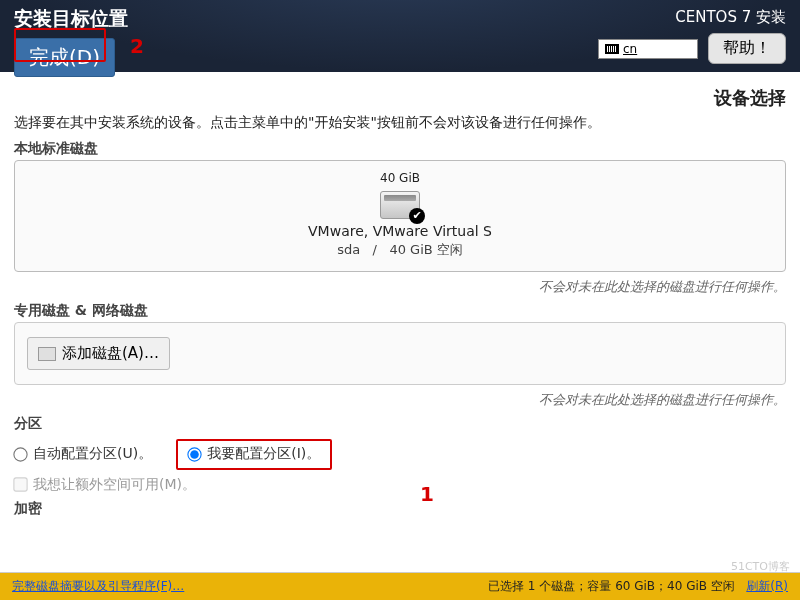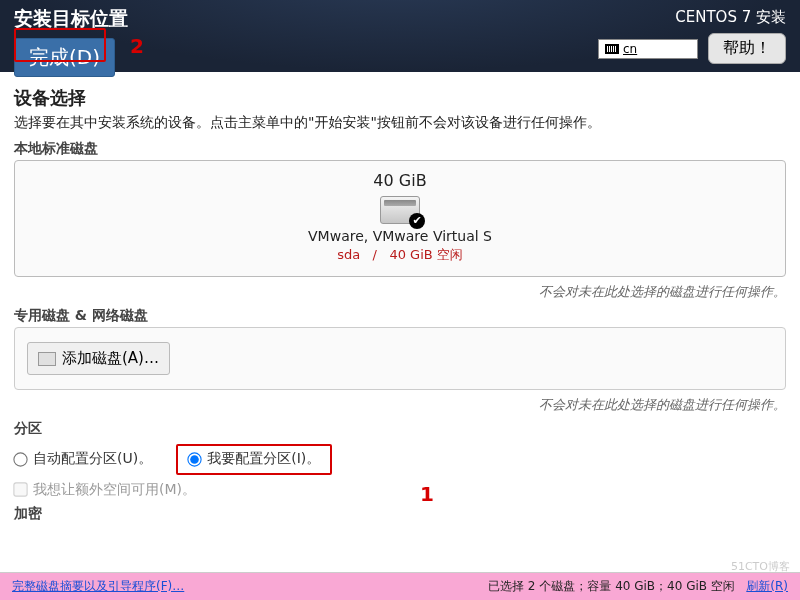--- a/index.html
+++ b/index.html
@@ -11,41 +11,41 @@
   .highlight-num1 { position: absolute; left: 420px; top: 482px; color: #d60000; font-size: 20px; font-weight: bold; }
   .highlight-num2 { position: absolute; left: 130px; top: 34px; color: #d60000; font-size: 20px; font-weight: bold; }
   .top-right { position: absolute; right: 14px; top: 0; text-align: right; }
   .installer-label { font-size: 15px; margin-top: 8px; margin-bottom: 6px; }
   .right-row { display: flex; gap: 10px; justify-content: flex-end; align-items: center; }
   .kb-badge { background: #fff; color: #000; border: 1px solid #888; padding: 2px 6px; font-family: monospace; font-size: 12px; display: inline-flex; align-items: center; gap: 4px; min-width: 100px; text-decoration: underline; }
   .kb-badge .kb-icon { display: inline-block; width: 14px; height: 10px; background: #000; position: relative; }
   .kb-badge .kb-icon::after { content: ""; position: absolute; inset: 2px; background: repeating-linear-gradient(90deg,#fff 0 1px,#000 1px 2px); }
   .help-btn { background: #e6e6e6; border: 1px solid #aaa; border-radius: 6px; padding: 4px 14px; font-size: 16px; cursor: pointer; }
   .content { padding: 8px 14px 0 14px; }
-  .sec-h { font-size: 18px; font-weight: bold; margin: 6px 0 4px; }
+  .sec-h { font-size: 18px; font-weight: bold; margin: 6px 0 4px; text-align: right; }
   .sec-sub { font-size: 14px; margin-bottom: 8px; }
   .sec-label { font-size: 14px; font-weight: bold; margin: 6px 0 2px; color: #444; }
   .disk-box { border: 1px solid #bbb; border-radius: 4px; padding: 10px 14px 12px; background: #fafafa; text-align: center; width: 100%; }
   .disk-inner { display: inline-block; text-align: center; width: 210px; }
-  .disk-size { font-size: 16px; margin-bottom: 6px; }
+  .disk-size { font-size: 12px; margin-bottom: 6px; }
   .disk-icon { width: 40px; height: 28px; background: linear-gradient(#f4f4f4,#c6c6c6); border: 1px solid #999; border-radius: 3px; margin: 0 auto 4px; position: relative; }
   .disk-icon::before { content: ""; position: absolute; left: 3px; right: 3px; top: 3px; height: 6px; background: linear-gradient(#888,#aaa); border-radius: 1px; }
   .disk-check { position: absolute; right: -6px; bottom: -6px; width: 16px; height: 16px; border-radius: 50%; background: #000; color: #fff; font-size: 11px; line-height: 16px; text-align: center; }
   .disk-name { font-size: 14px; font-weight: normal; margin-top: 4px; }
-  .disk-meta { font-size: 13px; color: #b91c1c; margin-top: 2px; }
+  .disk-meta { font-size: 13px; color: #404040; margin-top: 2px; }
   .note-right { text-align: right; font-style: italic; color: #666; font-size: 13px; margin: 6px 0 4px; }
   .add-disk-btn { border: 1px solid #bbb; border-radius: 3px; background: #f0f0f0; padding: 6px 10px; margin: 4px 0; display: inline-flex; align-items: center; gap: 6px; font-size: 15px; cursor: pointer; }
   .add-disk-btn .add-icn { width: 18px; height: 14px; border: 1px solid #999; background:#e0e0e0; display:inline-block; }
   .add-disk-wrap { border:1px solid #ccc; border-radius:4px; padding:10px 12px; background:#fafafa; }
   .opt-row { display: flex; align-items: center; gap: 24px; margin: 6px 0; }
   .radio, .chk { display: inline-flex; align-items: center; gap: 6px; font-size: 14px; color: #333; }
   .radio input, .chk input { transform: scale(1.1); }
   .chk.disabled { color: #9a9a9a; }
   .manual-highlight { border: 2px solid #d60000; border-radius: 2px; padding: 4px 10px; }
-  .footer { position: absolute; left: 0; right: 0; bottom: 0; height: 28px; background: #f9a8d4; border-top: 1px solid #ccc; display: flex; align-items: center; justify-content: space-between; padding: 0 12px; font-size: 12px; }
+  .footer { position: absolute; left: 0; right: 0; bottom: 0; height: 28px; background: #eab308; border-top: 1px solid #ccc; display: flex; align-items: center; justify-content: space-between; padding: 0 12px; font-size: 12px; }
   .footer a { color: #1a4fd6; text-decoration: underline; cursor: pointer; }
   .watermark { position:absolute; right:10px; bottom:26px; font-size:11px; color:#999; opacity:.5; }
 </style>
 </head>
 <body>
 
 <div class="topbar">
   <div class="title">安装目标位置</div>
   <button class="done-btn">完成(D)</button>
   <div class="done-highlight"></div>
@@ -113,16 +113,16 @@
     </label>
   </div>
   <div class="sec-label">加密</div>
 </div>
 
 <div class="watermark">51CTO博客</div>
 
 <div class="footer">
   <a>完整磁盘摘要以及引导程序(F)…</a>
   <div>
-    <span>已选择 2 个磁盘；容量 40 GiB；40 GiB 空闲</span>
+    <span>已选择 1 个磁盘；容量 60 GiB；40 GiB 空闲</span>
     &nbsp; <a>刷新(R)</a>
   </div>
 </div>
 
 </body></html>

